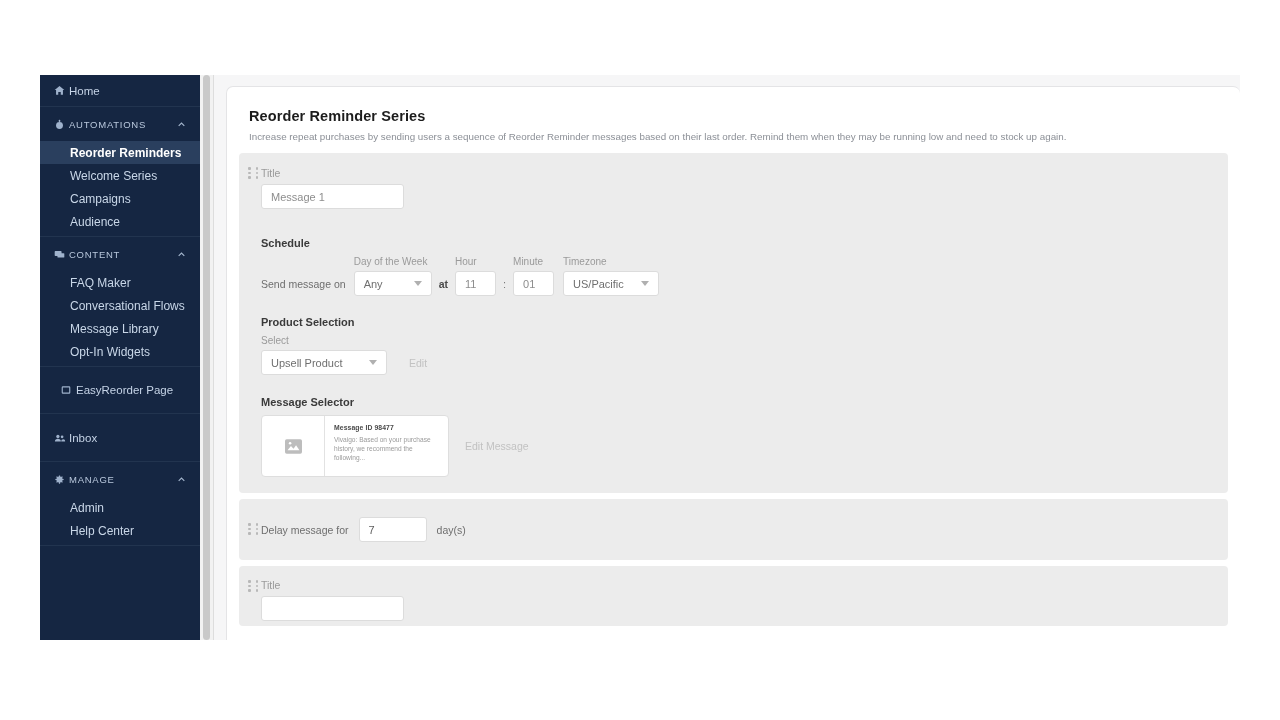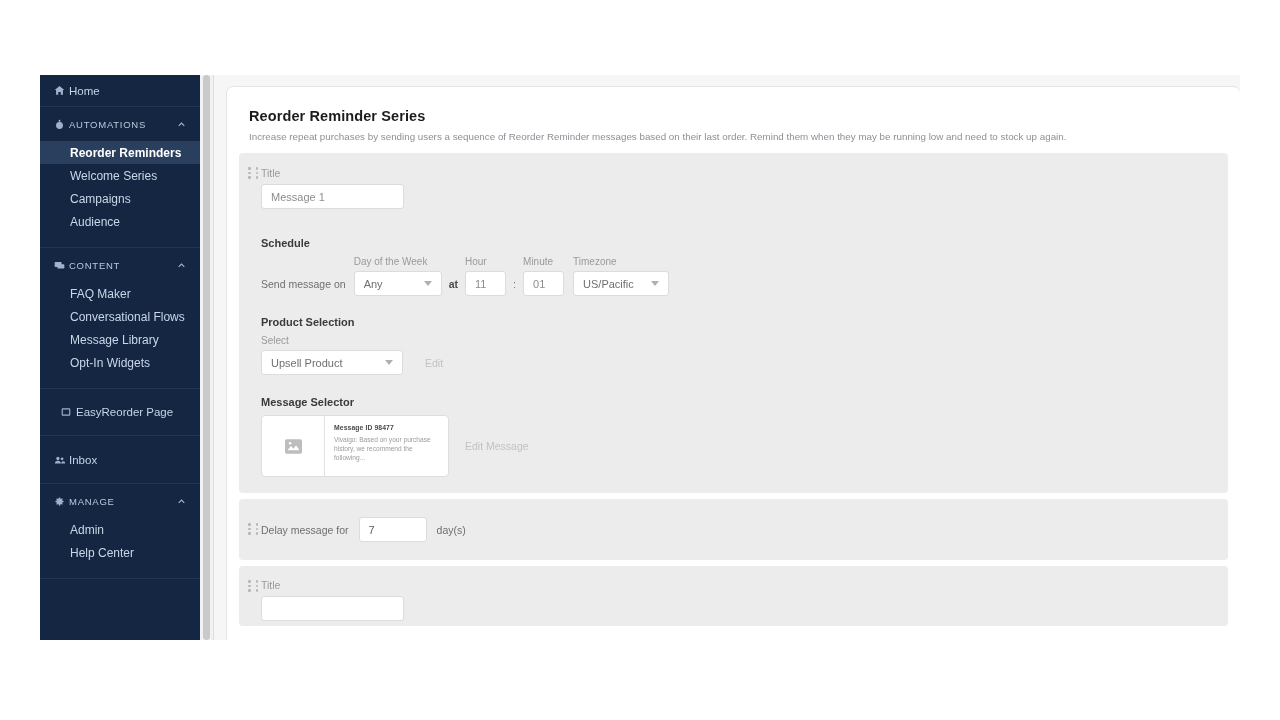--- a/index.html
+++ b/index.html
@@ -54,21 +54,21 @@
     color: #c9d7e8;
     font-size: 12px;
     line-height: 14px;
     white-space: nowrap;
   }
   .nav-sub.active {
     background: #2a3f5e;
     color: #ffffff;
     font-weight: bold;
   }
-  .group-pad-b { padding-bottom: 14px; }
+  .group-pad-b { padding-bottom: 3px; }
 
   
   .gutter {
     width: 14px; flex: 0 0 14px;
     background: #f2f2f2;
     border-right: 1px solid #dddddd;
     position: relative;
   }
   .gutter .thumb {
     position: absolute; left: 3px; top: 0;
@@ -350,21 +350,21 @@
           <div class="fld-label">Title</div>
           <div class="txt-input" style="width:143px;">Message 1</div>
 
           <div class="sec-title" style="margin-top:28px;">Schedule</div>
 
           <div class="row">
             <span class="send-on">Send message on</span>
 
             <div>
               <span class="mini-label">Day of the Week</span>
-              <div class="select" style="width:88px;text-align:right;">
+              <div class="select" style="width:78px;text-align:right;">
                 <span>Any</span>
                 <span class="caret"></span>
               </div>
             </div>
 
             <span class="at-word">at</span>
 
             <div>
               <span class="mini-label">Hour</span>
               <div class="txt-input" style="width:41px;">11</div>
@@ -384,21 +384,21 @@
                 <span class="caret"></span>
               </div>
             </div>
           </div>
 
           <div class="sec-title" style="margin-top:20px;">Product Selection</div>
 
           <div class="row">
             <div>
               <span class="mini-label">Select</span>
-              <div class="select" style="width:142px;gap:12px;">
+              <div class="select" style="width:126px;gap:12px;">
                 <span>Upsell Product</span>
                 <span class="caret"></span>
               </div>
             </div>
             <span class="edit-link">Edit</span>
           </div>
 
           <div class="sec-title" style="margin-top:21px;">Message Selector</div>
 
           <div style="display:flex; align-items:stretch;">

